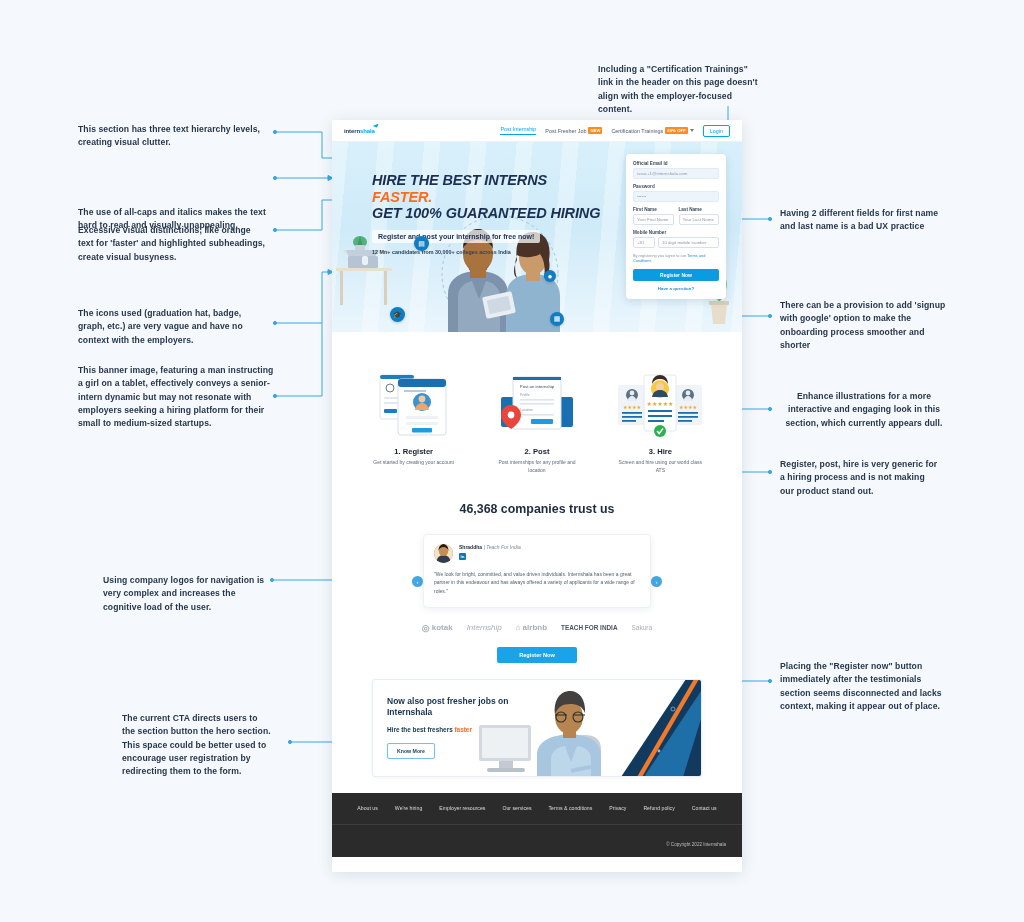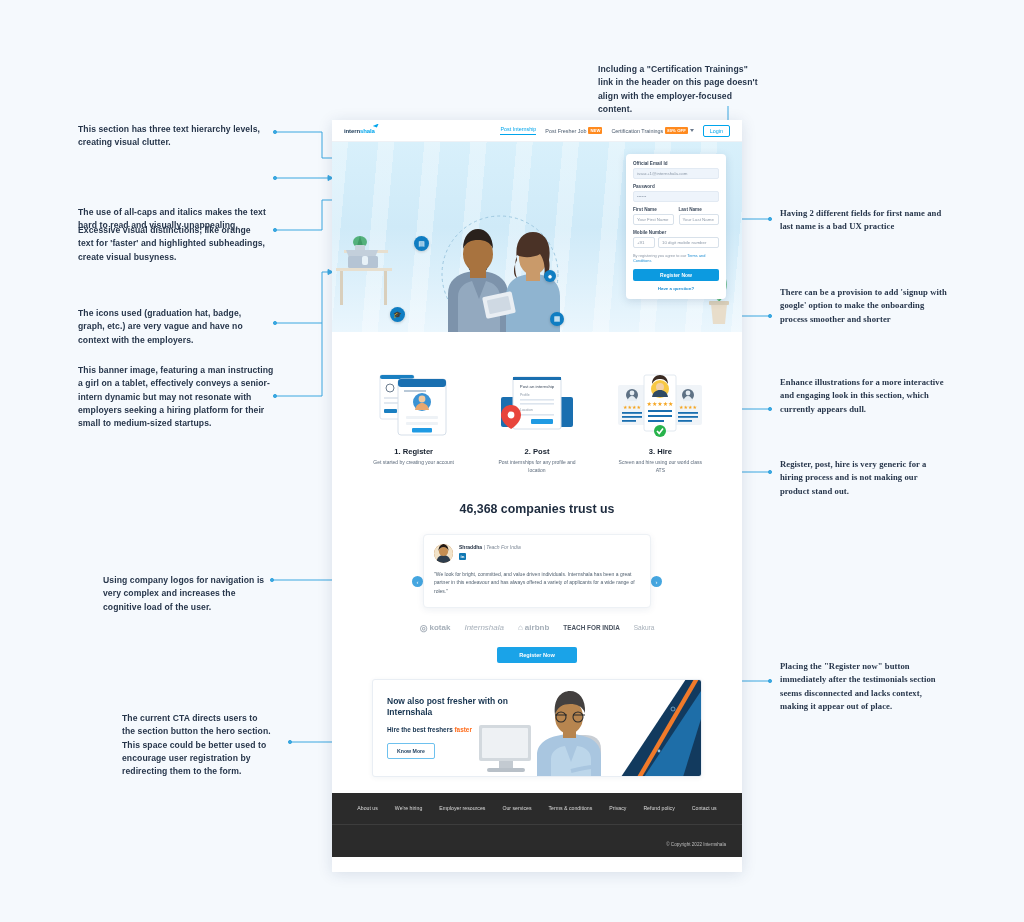--- a/index.html
+++ b/index.html
@@ -13,21 +13,21 @@
 
   
   .anno {
     position: absolute;
     font-size: 8.6px;
     line-height: 1.55;
     color: #27364b;
     font-weight: 600;
     letter-spacing: .01em;
   }
-  .anno.r { text-align: left; font-family: Liberation Serif, serif; }
+  .anno.r { text-align: left; }
 
   .conn { position: absolute; }
   .conn svg { display: block; overflow: visible; }
 
   
   .page {
     position: absolute;
     left: 332px; top: 120px;
     width: 410px; height: 752px;
     background: #ffffff;
@@ -250,22 +250,22 @@
 <div class="anno" style="left:598px;top:63px;width:160px;">Including a "Certification Trainings" link in the header on this page doesn't align with the employer-focused content.</div>
 <div class="anno" style="left:78px;top:123px;width:185px;">This section has three text hierarchy levels, creating visual clutter.</div>
 <div class="anno" style="left:78px;top:169px;width:192px;margin-top:37px;">The use of all-caps and italics makes the text hard to read and visually unappealing.</div>
 <div class="anno" style="left:78px;top:214px;width:190px;margin-top:10px;">Excessive visual distinctions, like orange text for 'faster' and highlighted subheadings, create visual busyness.</div>
 <div class="anno" style="left:78px;top:307px;width:192px;">The icons used (graduation hat, badge, graph, etc.) are very vague and have no context with the employers.</div>
 <div class="anno" style="left:78px;top:364px;width:196px;">This banner image, featuring a man instructing a girl on a tablet, effectively conveys a senior-intern dynamic but may not resonate with employers seeking a hiring platform for their small to medium-sized startups.</div>
 <div class="anno" style="left:103px;top:574px;width:165px;">Using company logos for navigation is very complex and increases the cognitive load of the user.</div>
 <div class="anno" style="left:122px;top:712px;width:150px;">The current CTA directs users to the section button the hero section. This space could be better used to encourage user registration by redirecting them to the form.</div>
 
 <div class="anno r" style="left:780px;top:207px;width:165px;">Having 2 different fields for first name and last name is a bad UX practice</div>
-<div class="anno r" style="left:780px;top:286px;width:168px;">There can be a provision to add 'signup with google' option to make the onboarding process smoother and shorter</div>
-<div class="anno r" style="left:780px;top:376px;width:168px;">Enhance illustrations for a more interactive and engaging look in this section, which currently appears dull.</div>
+<div class="anno r" style="left:780px;top:299px;width:168px;">There can be a provision to add 'signup with google' option to make the onboarding process smoother and shorter</div>
+<div class="anno r" style="left:780px;top:390px;width:168px;text-align:center;">Enhance illustrations for a more interactive and engaging look in this section, which currently appears dull.</div>
 <div class="anno r" style="left:780px;top:458px;width:160px;">Register, post, hire is very generic for a hiring process and is not making our product stand out.</div>
 <div class="anno r" style="left:780px;top:660px;width:162px;">Placing the "Register now" button immediately after the testimonials section seems disconnected and lacks context, making it appear out of place.</div>
 
 <div class="page">
 
   <div class="hdr">
     <div class="logo">
       <span class="dk">intern</span><span>shala</span>
       <span class="tick"></span>
     </div>
@@ -326,20 +326,28 @@
 
       <rect x="74" y="92" width="30" height="22" rx="2" fill="#e9eef3" transform="rotate(-12 89 103)"></rect>
       <rect x="78" y="96" width="22" height="14" rx="1" fill="#cfd9e3" transform="rotate(-12 89 103)"></rect>
     </svg>
 
     <div class="ring-ico" style="left:82px;top:94px;width:15px;height:15px;">▤</div>
     <div class="ring-ico" style="left:58px;top:165px;width:15px;height:15px;">🎓</div>
     <div class="ring-ico" style="left:212px;top:128px;width:12px;height:12px;font-size:6px;">✹</div>
     <div class="ring-ico" style="left:218px;top:170px;width:14px;height:14px;">▦</div>
 
+    <div class="hero-txt">
+      <div class="h1">
+        <span>HIRE THE BEST INTERNS </span><span class="orange">FASTER.</span><br>
+        <span>GET 100% GUARANTEED HIRING</span>
+      </div>
+      <div class="sub">Register and post your internship for free now!</div>
+      <div class="sub2">12 Mn+ candidates from 30,000+ colleges across India</div>
+    </div>
 
     <div class="form-card">
       <div class="fl">Official Email Id</div>
       <div class="fi">issac+1@internshala.com</div>
       <div class="fl">Password</div>
       <div class="fi">••••••</div>
       <div class="frow">
         <div>
           <div class="fl">First Name</div>
           <div class="fi empty">Your First Name</div>
@@ -471,21 +479,21 @@
         <div class="tquote">"We look for bright, committed, and value driven individuals. Internshala has been a great partner in this endeavour and has always offered a variety of applicants for a wide range of roles."</div>
       </div>
     </div>
 
     <div class="logos">
       <div class="logo-item">
           <span style="font-size:9px;">◎</span>
           <span>kotak</span>
         </div>
       <div class="logo-item" style="font-weight:400;font-style:italic;">
-          <span>Internshala</span>
+          <span>Internship</span>
         </div>
       <div class="logo-item" style="font-weight:600;">
           <span>⌂</span>
           <span>airbnb</span>
         </div>
       <div class="logo-item" style="color:#4a5360;font-size:6.4px;">
           <span>TEACH FOR INDIA</span>
         </div>
       <div class="logo-item" style="font-weight:400;font-size:6.5px;">
           <span>Sakura</span>
@@ -517,21 +525,21 @@
         <path d="M100 98 V80 c0-8 7-12 14-13 l6 16 l6-16 c8 1 14 5 14 13 v18Z" fill="#bcd6ea"></path>
         <ellipse cx="118" cy="38" rx="14" ry="17" fill="#b7854f"></ellipse>
         <path d="M104 36 c-2-16 6-24 15-24 s16 8 15 22 c-3-7-8-9-15-9 s-13 3-15 11Z" fill="#43403f"></path>
         <rect x="112" y="50" width="13" height="9" fill="#b7854f"></rect>
         <path d="M104 36 h12 M122 36 h12" stroke="#2b2b2b" stroke-width="1.2" fill="none"></path>
         <circle cx="110" cy="38" r="5" fill="none" stroke="#2b2b2b" stroke-width="1.1"></circle>
         <circle cx="127" cy="38" r="5" fill="none" stroke="#2b2b2b" stroke-width="1.1"></circle>
         <path d="M120 92 c8-2 16-4 22-4" stroke="#a9c6e0" stroke-width="4" fill="none"></path>
       </svg>
       <div class="fr-txt">
-        <div class="fr-h">Now also post fresher with on Internshala</div>
+        <div class="fr-h">Now also post fresher jobs on Internshala</div>
         <div class="fr-s"><span>Hire the best freshers </span><span class="orange">faster</span></div>
         <div class="fr-b">Know More</div>
       </div>
     </div>
   </div>
 
   <div class="footer">
     <div class="flinks">
       <a href="#">About us</a>
       <a href="#">We're hiring</a>

